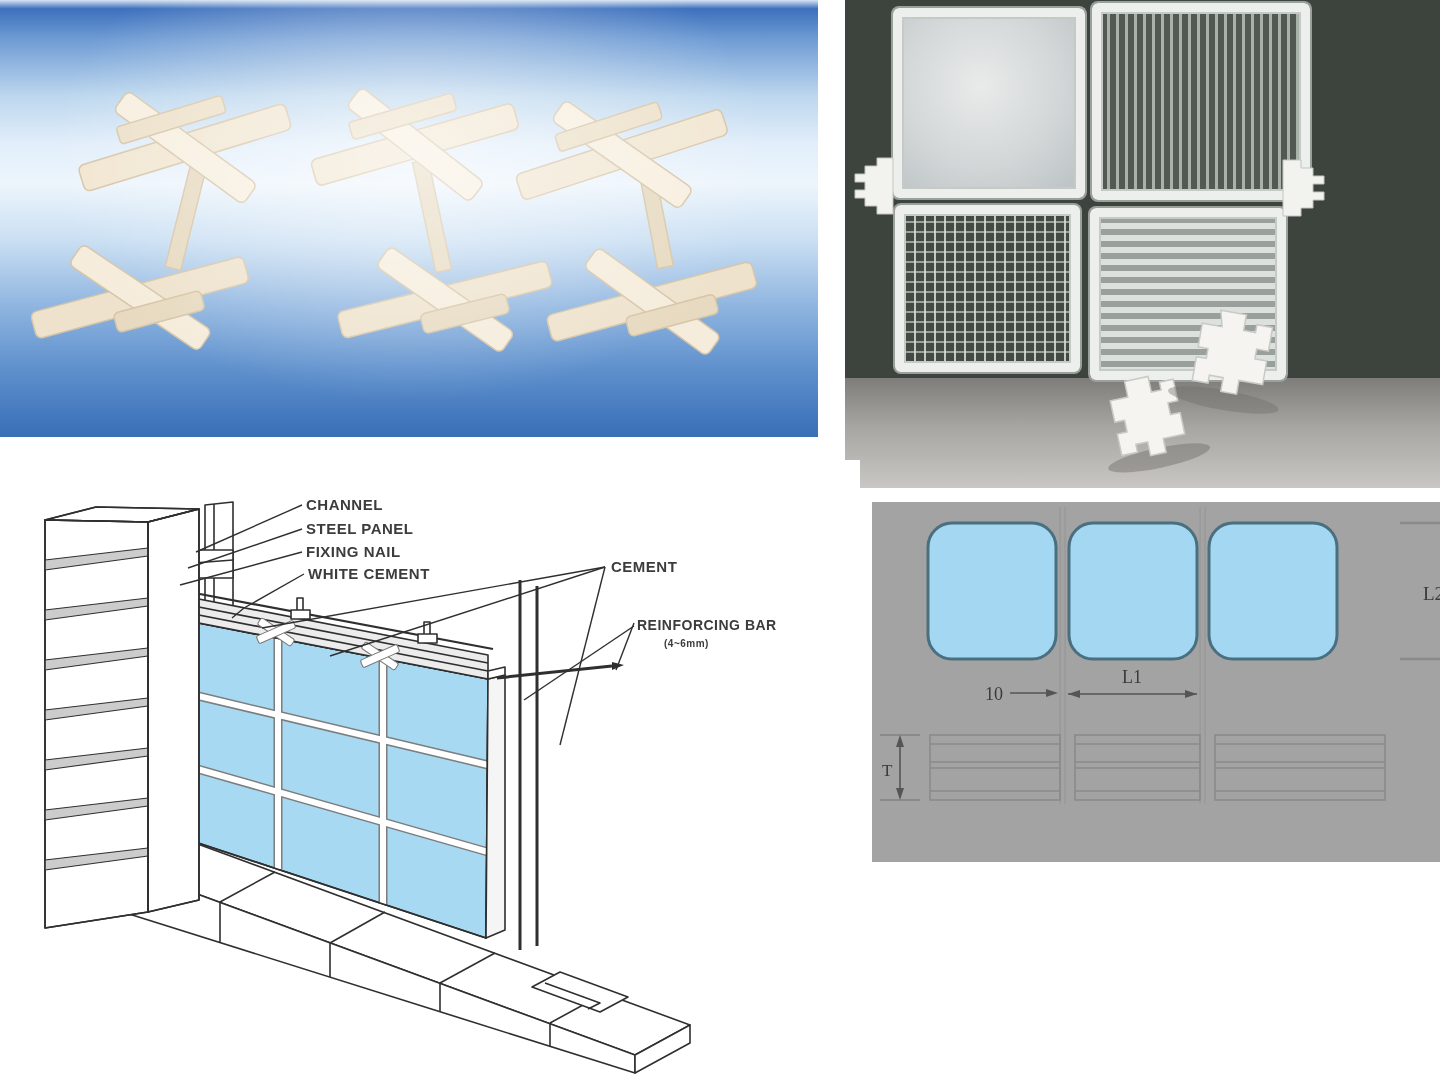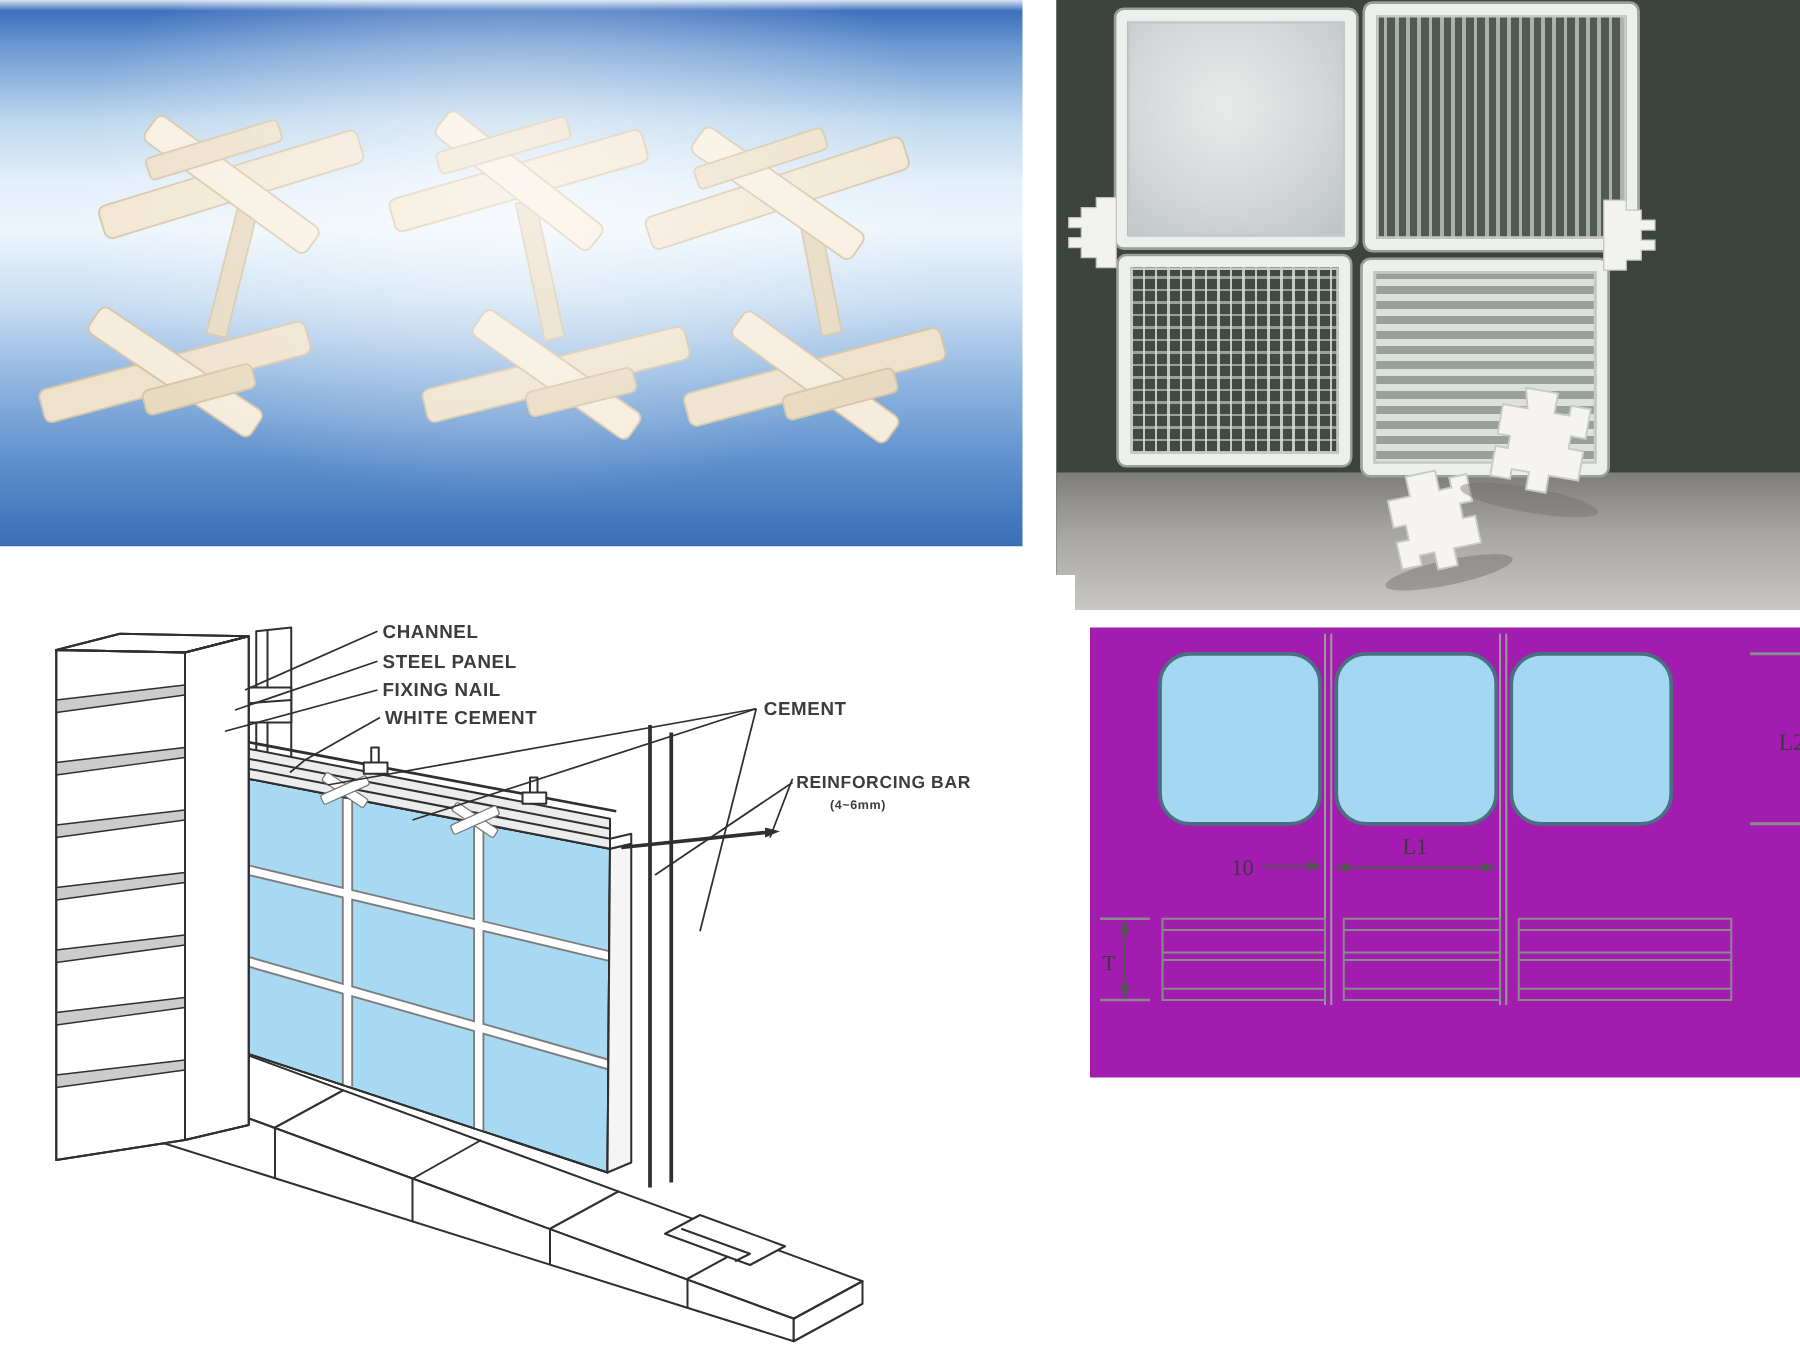--- a/index.html
+++ b/index.html
@@ -27,21 +27,21 @@
   #gb-grid{left:50px;top:205px;width:167px;height:149px;background:#434943;
     background-image:repeating-linear-gradient(90deg,rgba(215,223,215,.85) 0 2px,rgba(0,0,0,0) 2px 10px),
                      repeating-linear-gradient(0deg,rgba(200,210,200,.65) 0 2px,rgba(0,0,0,0) 2px 10px);}
   #gb-hribbed{left:245px;top:208px;width:178px;height:154px;
     background:repeating-linear-gradient(180deg,#99a09b 0 6px,#dde1dd 6px 12px);}
   #photo-panel svg{position:absolute;inset:0;}
 
   
   #install-panel{left:0;top:460px;width:860px;height:620px;background:#fff;}
   
-  #dim-panel{left:872px;top:502px;width:568px;height:360px;background:#a21caf;text-align:right;}
+  #dim-panel{left:872px;top:502px;width:568px;height:360px;background:#a3a3a3;text-align:right;}
 
   svg text{font-family:"Liberation Sans",sans-serif;}
   text.dim{font-family:"Liberation Serif",serif;fill:#3a3a3a;}
   text.lbl{font-weight:bold;fill:#3c3c3c;letter-spacing:0.5px;}
 </style>
 </head>
 <body>
 
 <div id="stage">
 

